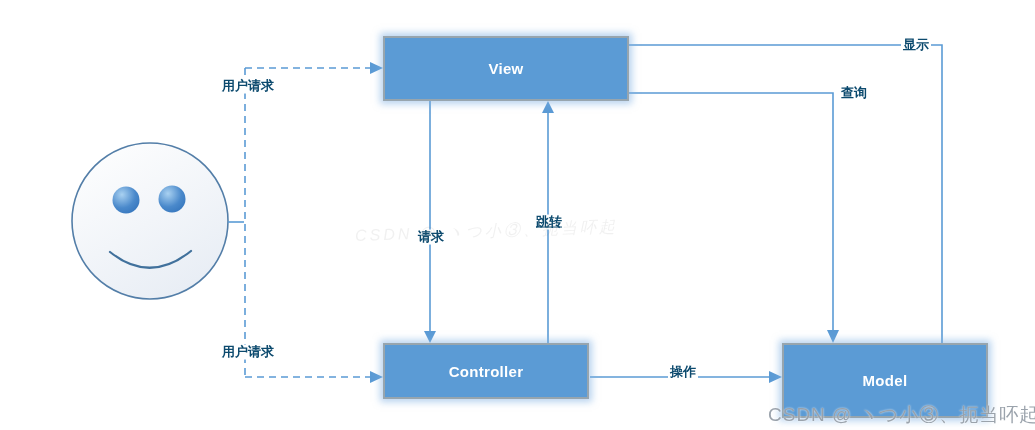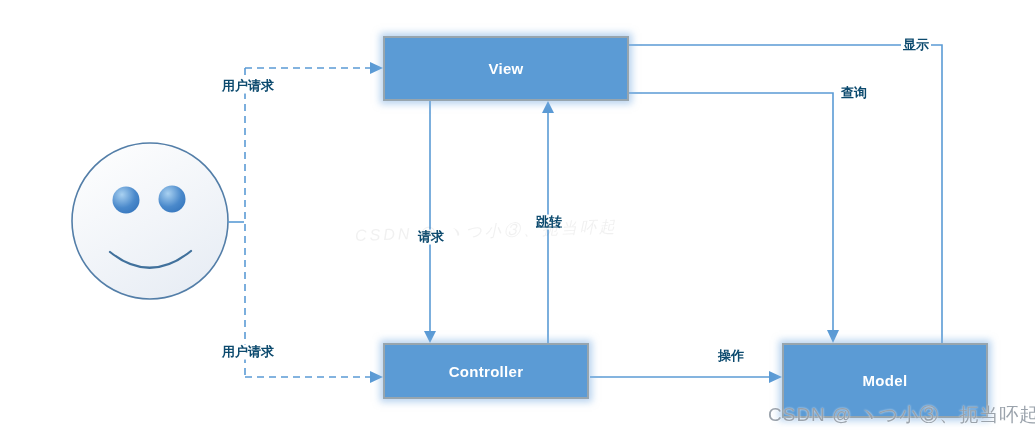--- a/index.html
+++ b/index.html
@@ -36,21 +36,21 @@
     white-space:nowrap;
     padding:0 2px;
     line-height:1.15;
   }
   .lbl-user-request-top{left:248px;top:86px;}
   .lbl-user-request-bottom{left:248px;top:352px;}
   .lbl-request{left:431px;top:237px;}
   .lbl-jump{left:549px;top:222px;text-decoration:underline;}
   .lbl-query{left:831px;top:93px;margin-left:23px;}
   .lbl-display{left:916px;top:45px;}
-  .lbl-operate{left:683px;top:356px;margin-left:48px;}
+  .lbl-operate{left:683px;top:372px;}
   .watermark{
     position:absolute;
     left:768px;top:402px;
     width:265px;
     font-size:19px;
     letter-spacing:1px;
     color:rgba(150,158,168,0.95);
     text-shadow:0 0 2px rgba(255,255,255,0.9);
     white-space:nowrap;
   }

